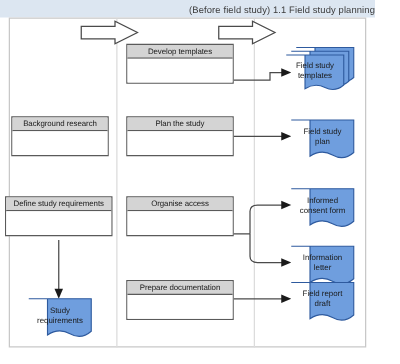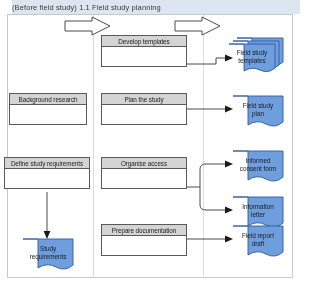--- a/index.html
+++ b/index.html
@@ -2,23 +2,23 @@
 <html><head>
 <meta charset="utf-8">
 <style>
   html,body{margin:0;padding:0;background:#ffffff;}
   body{width:300px;height:291px;overflow:hidden;
        font-family:"Liberation Sans", sans-serif;}
 
   #root{position:relative;width:300px;height:291px;background:#ffffff;}
 
   
-  .title-bar{position:absolute;left:12px;top:0;width:300px;height:14px;
+  .title-bar{position:absolute;left:0;top:0;width:300px;height:14px;
              background:#dce6f1;display:flex;align-items:center;
-             justify-content:flex-start;}
+             justify-content:flex-end;}
   .title-bar .txt{font-size:7.5px;color:#3b3b3b;letter-spacing:0.1px;
                   white-space:nowrap;}
 
   
   .frame{position:absolute;left:7px;top:14px;width:286px;height:264px;
          border:1px solid #c8c8c8;background:#ffffff;box-sizing:border-box;}
 
   
   .vdiv{position:absolute;top:15px;width:1px;height:263px;background:#dcdcdc;}
 

